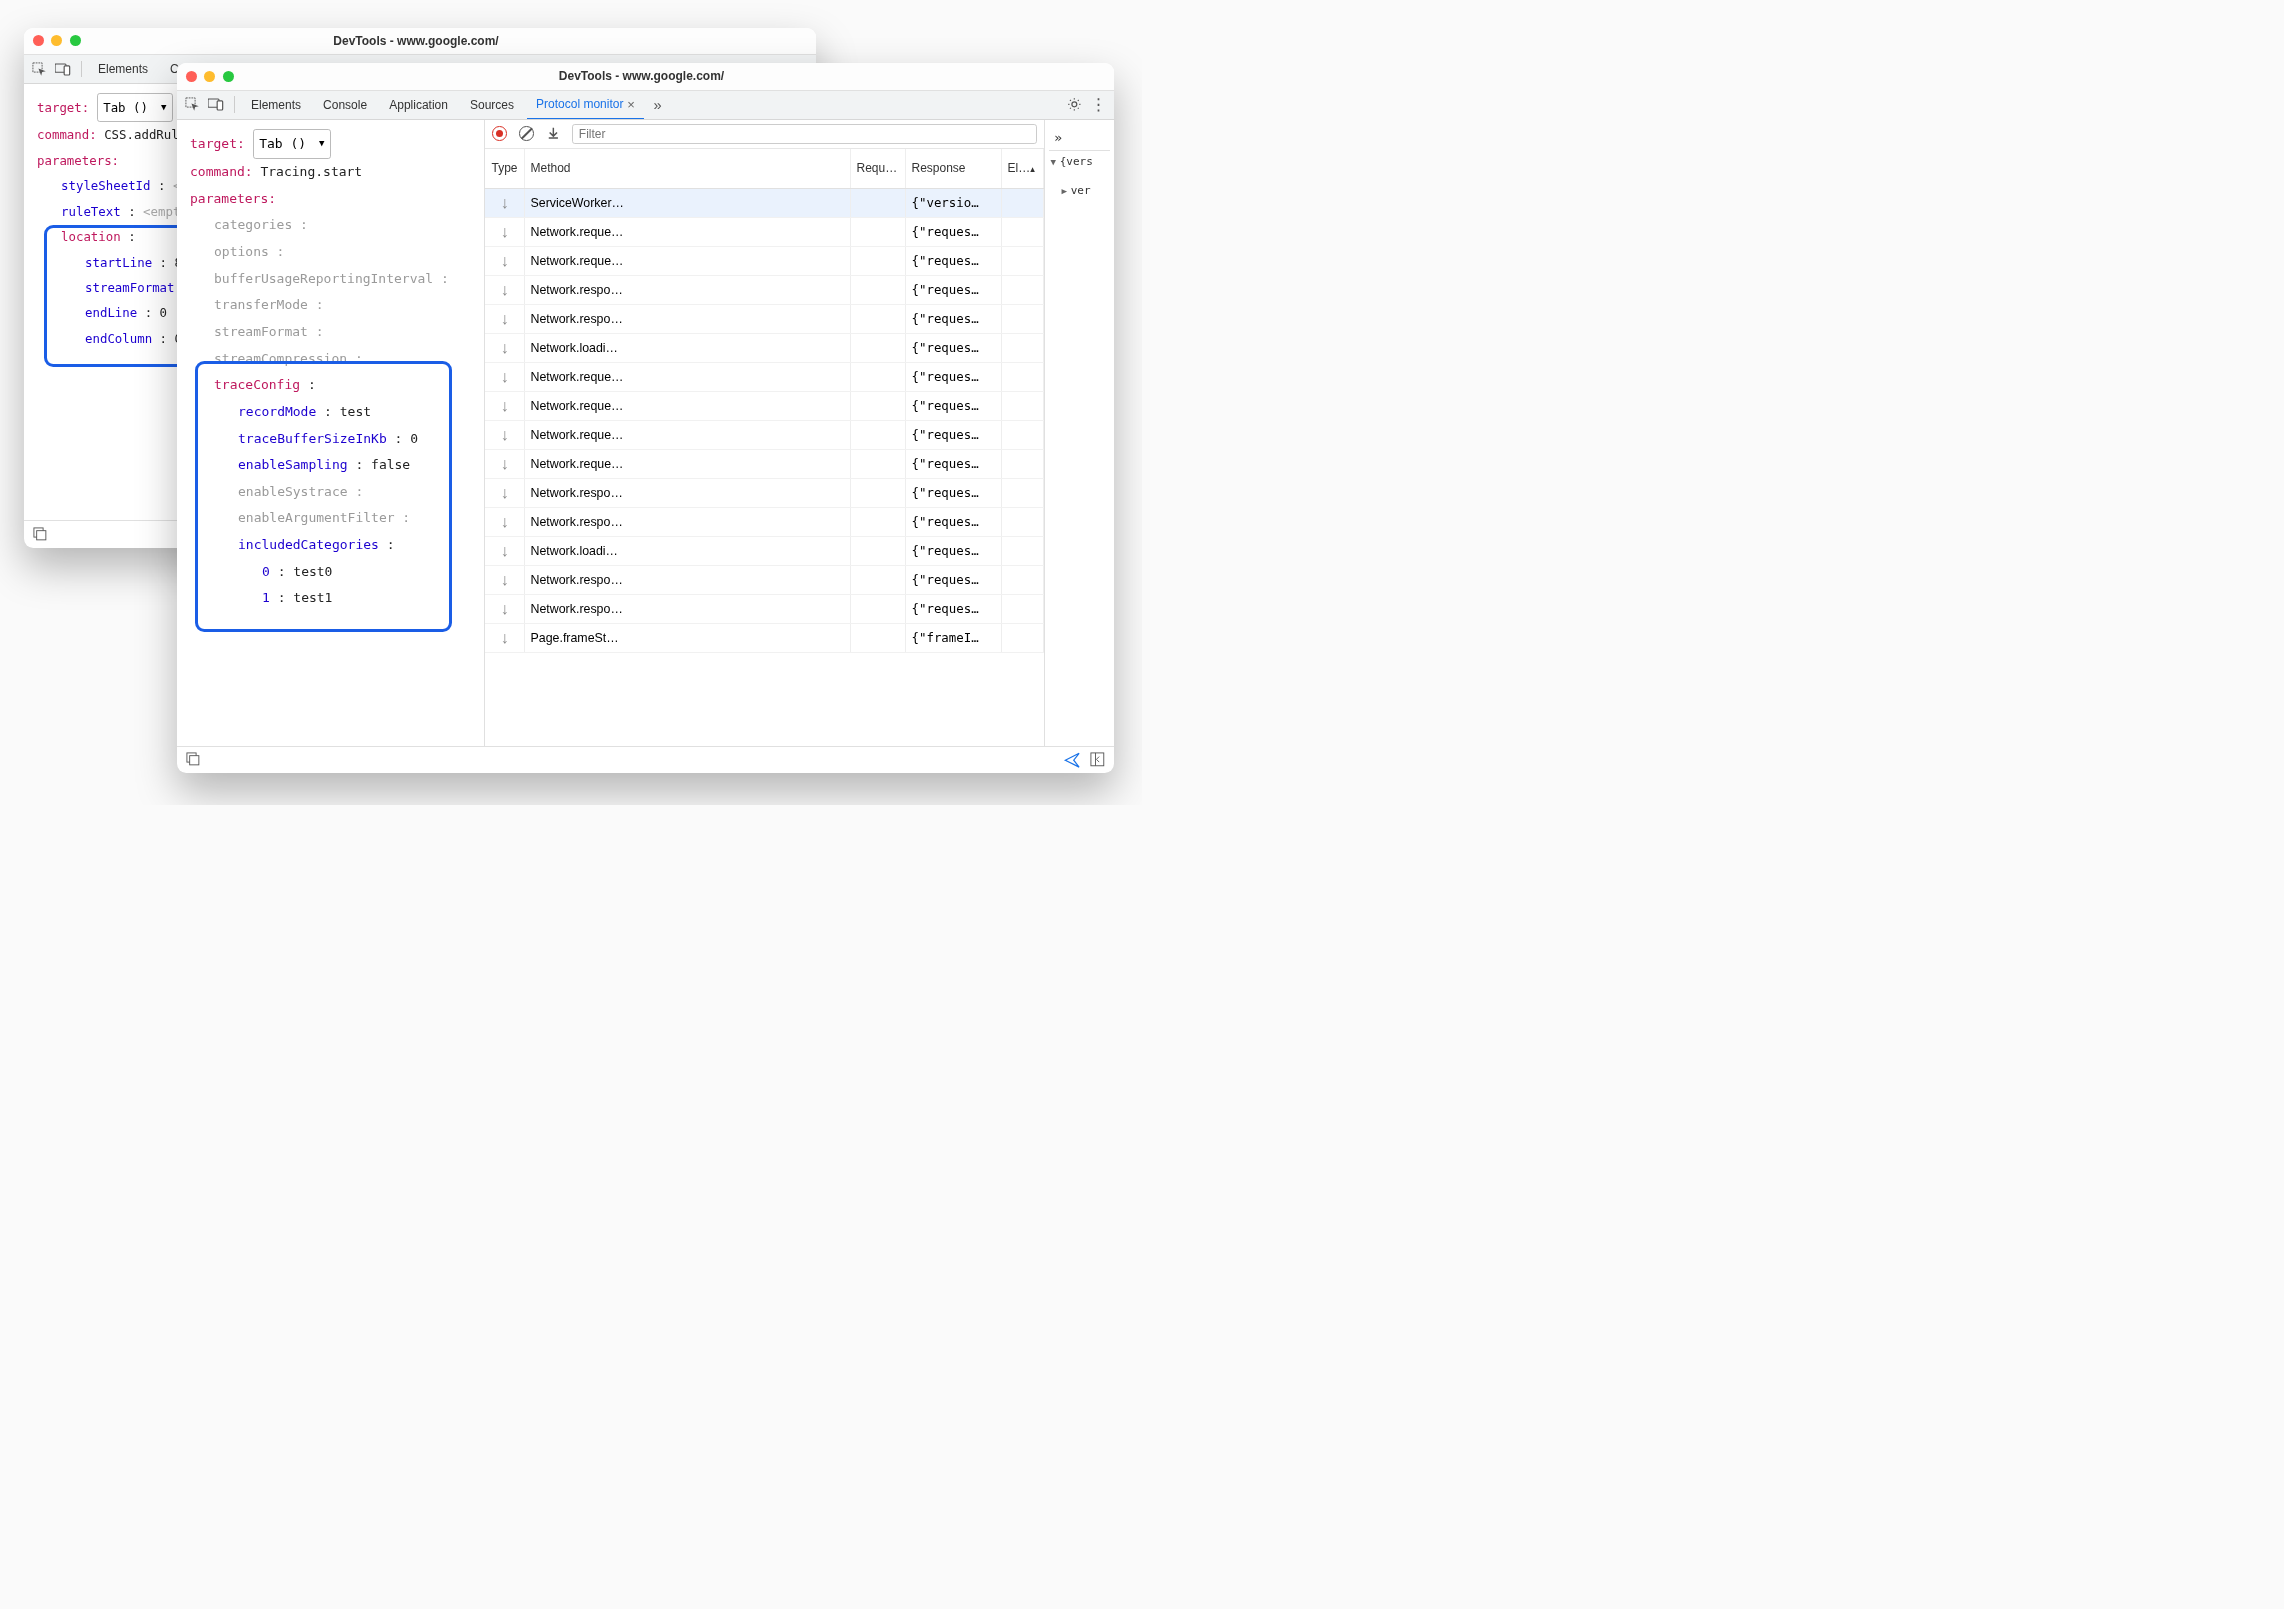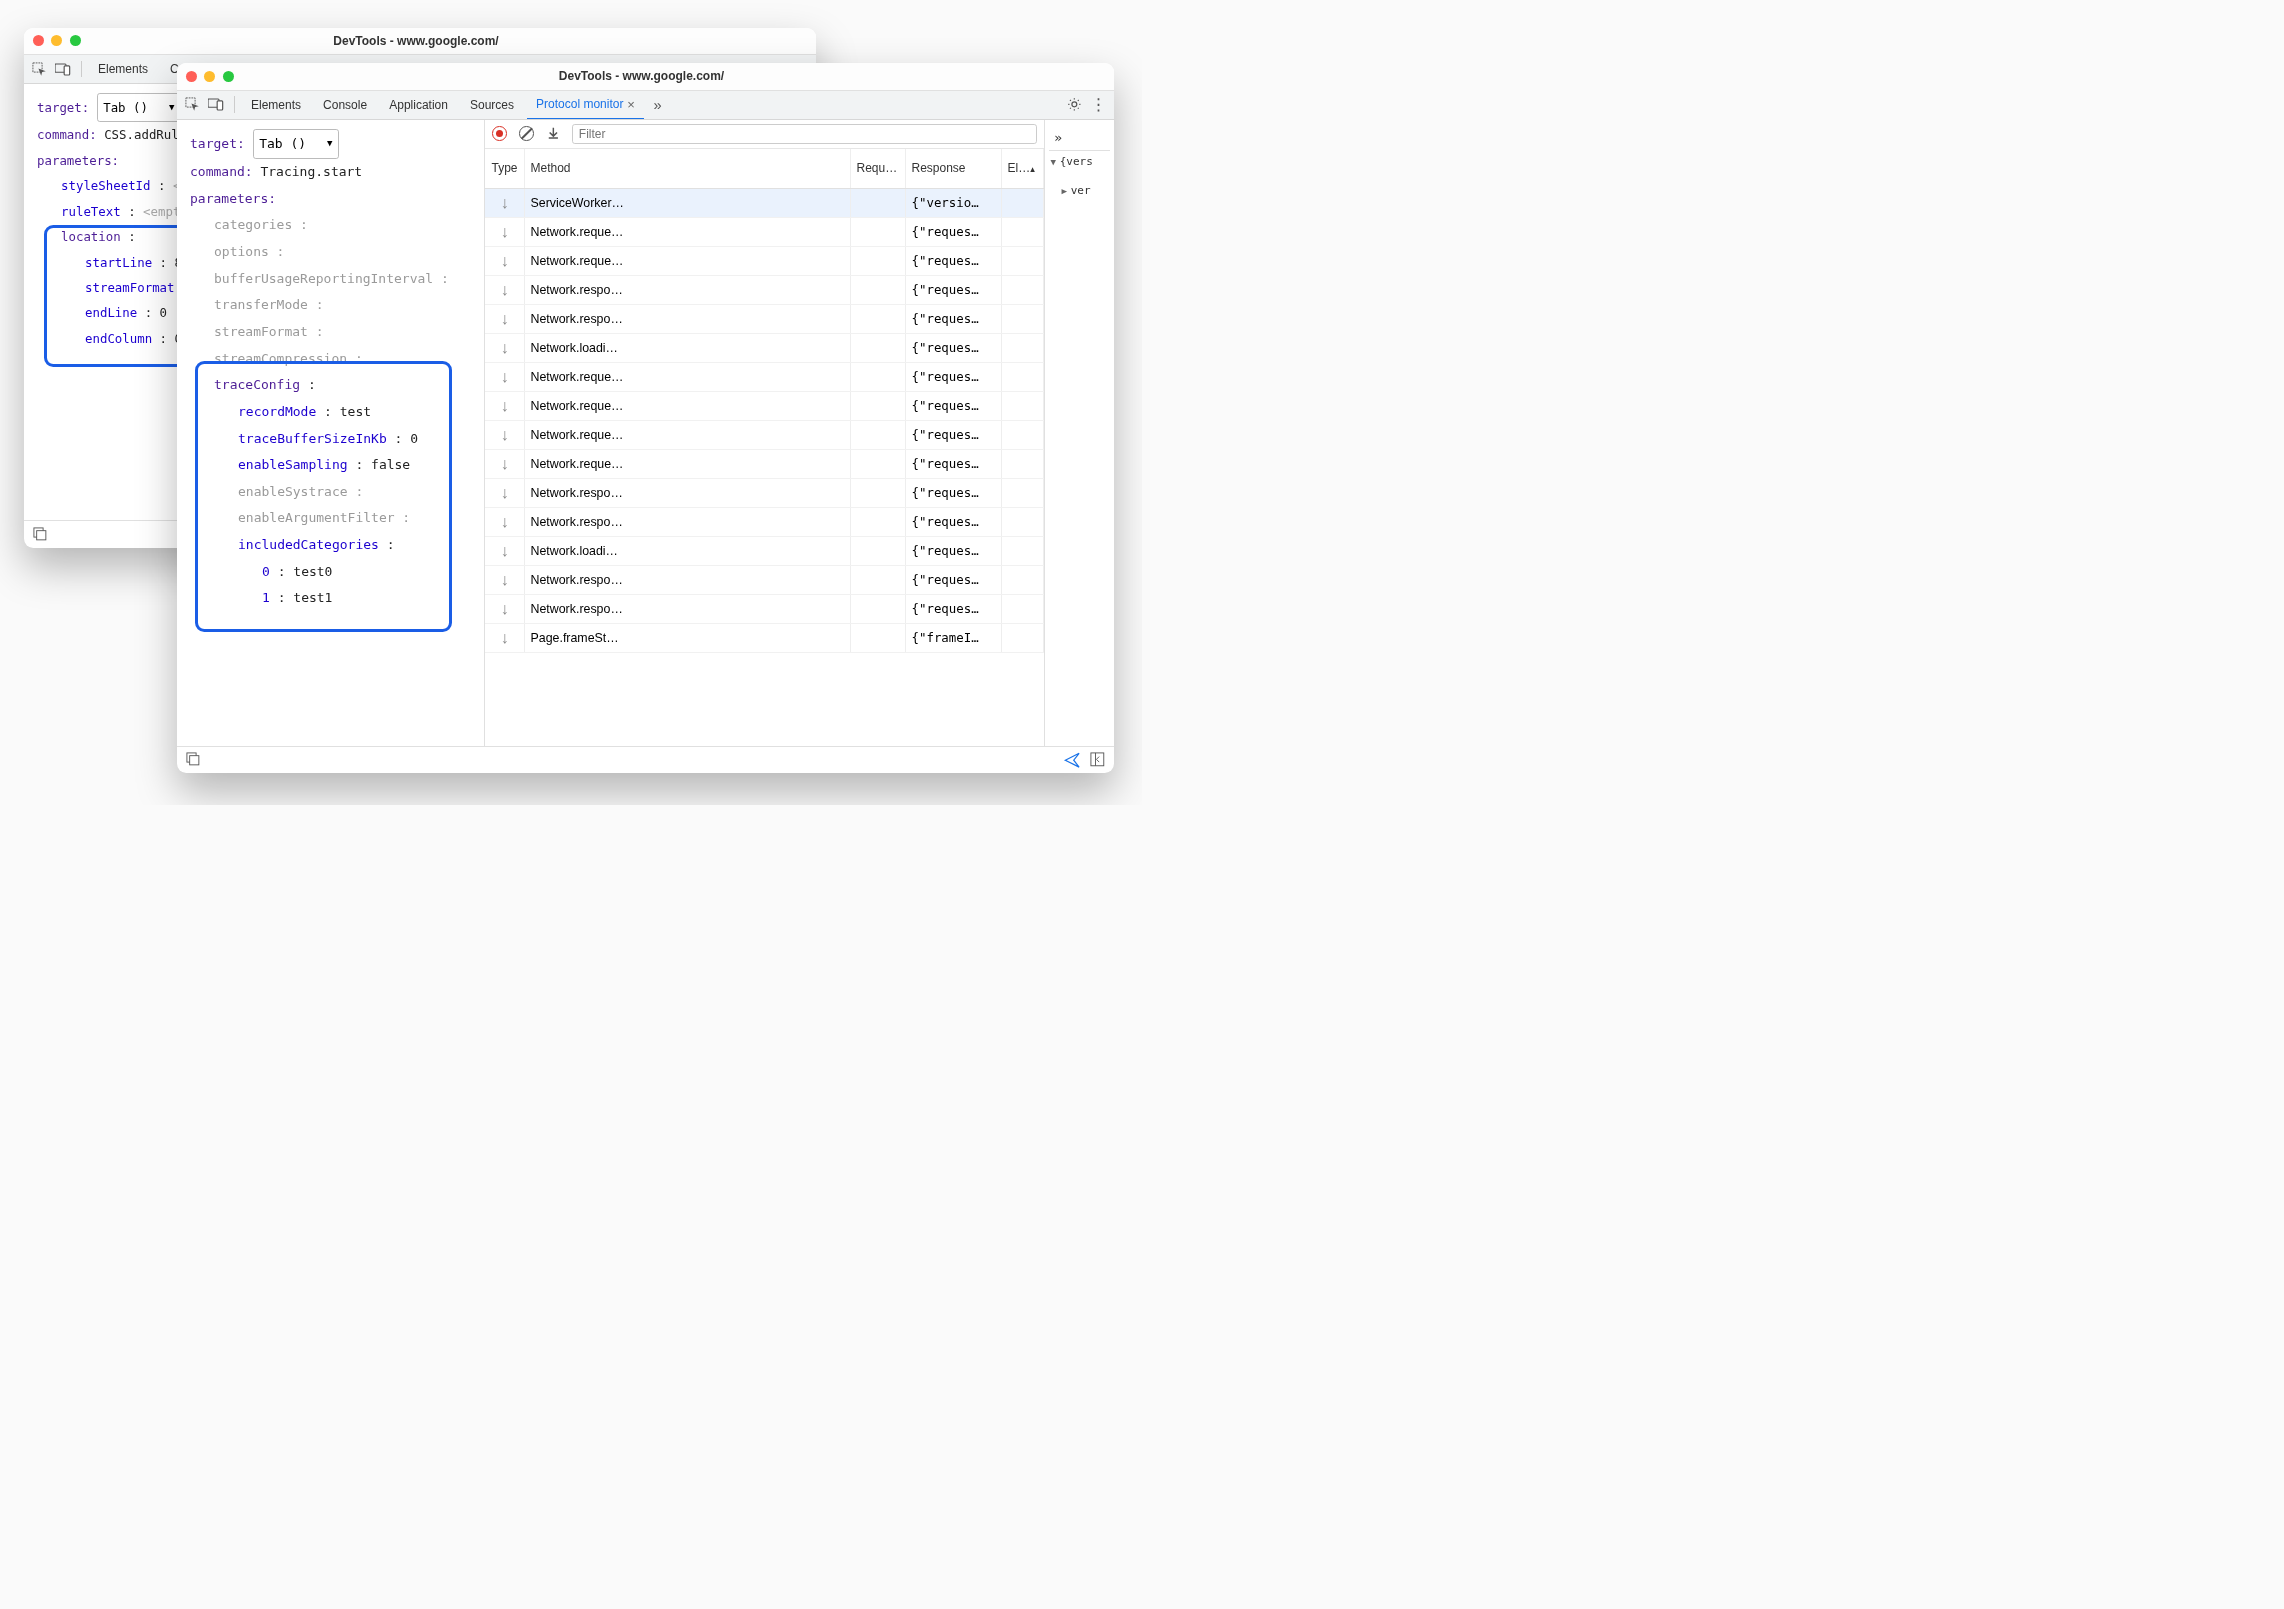--- a/index.html
+++ b/index.html
@@ -55,32 +55,32 @@
   .spacer { flex: 1; }
   .content {
     flex: 1;
     display: flex;
     overflow: hidden;
     font-family: Menlo, Consolas, monospace;
     font-size: 12.4px;
     position: relative;
   }
   .mono { font-family: Menlo, Consolas, monospace; }
-  .key-red { color: #4c1d95; text-align: center; }
+  .key-red { color: #be185d; text-align: center; }
   .key-blue { color: #1c00cf; }
   .key-grey { color: #9a9a9a; }
   .val { color: #222; }
   .placeholder { color: #aaa; font-style: normal; }
   .sel {
     display: inline-flex;
     align-items: center;
     border: 0.9px solid #bbb;
     border-radius: 2.8px;
     padding: 0.9px 5.5px;
-    gap: 21px;
+    gap: 13px;
     background: #fff;
     font-family: Menlo, Consolas, monospace;
   }
   .sel .caret { font-size: 9.2px; }
   .left-pane {
     padding: 9.2px 13px;
     line-height: 2.05;
     overflow: auto;
     flex-shrink: 0;
   }

